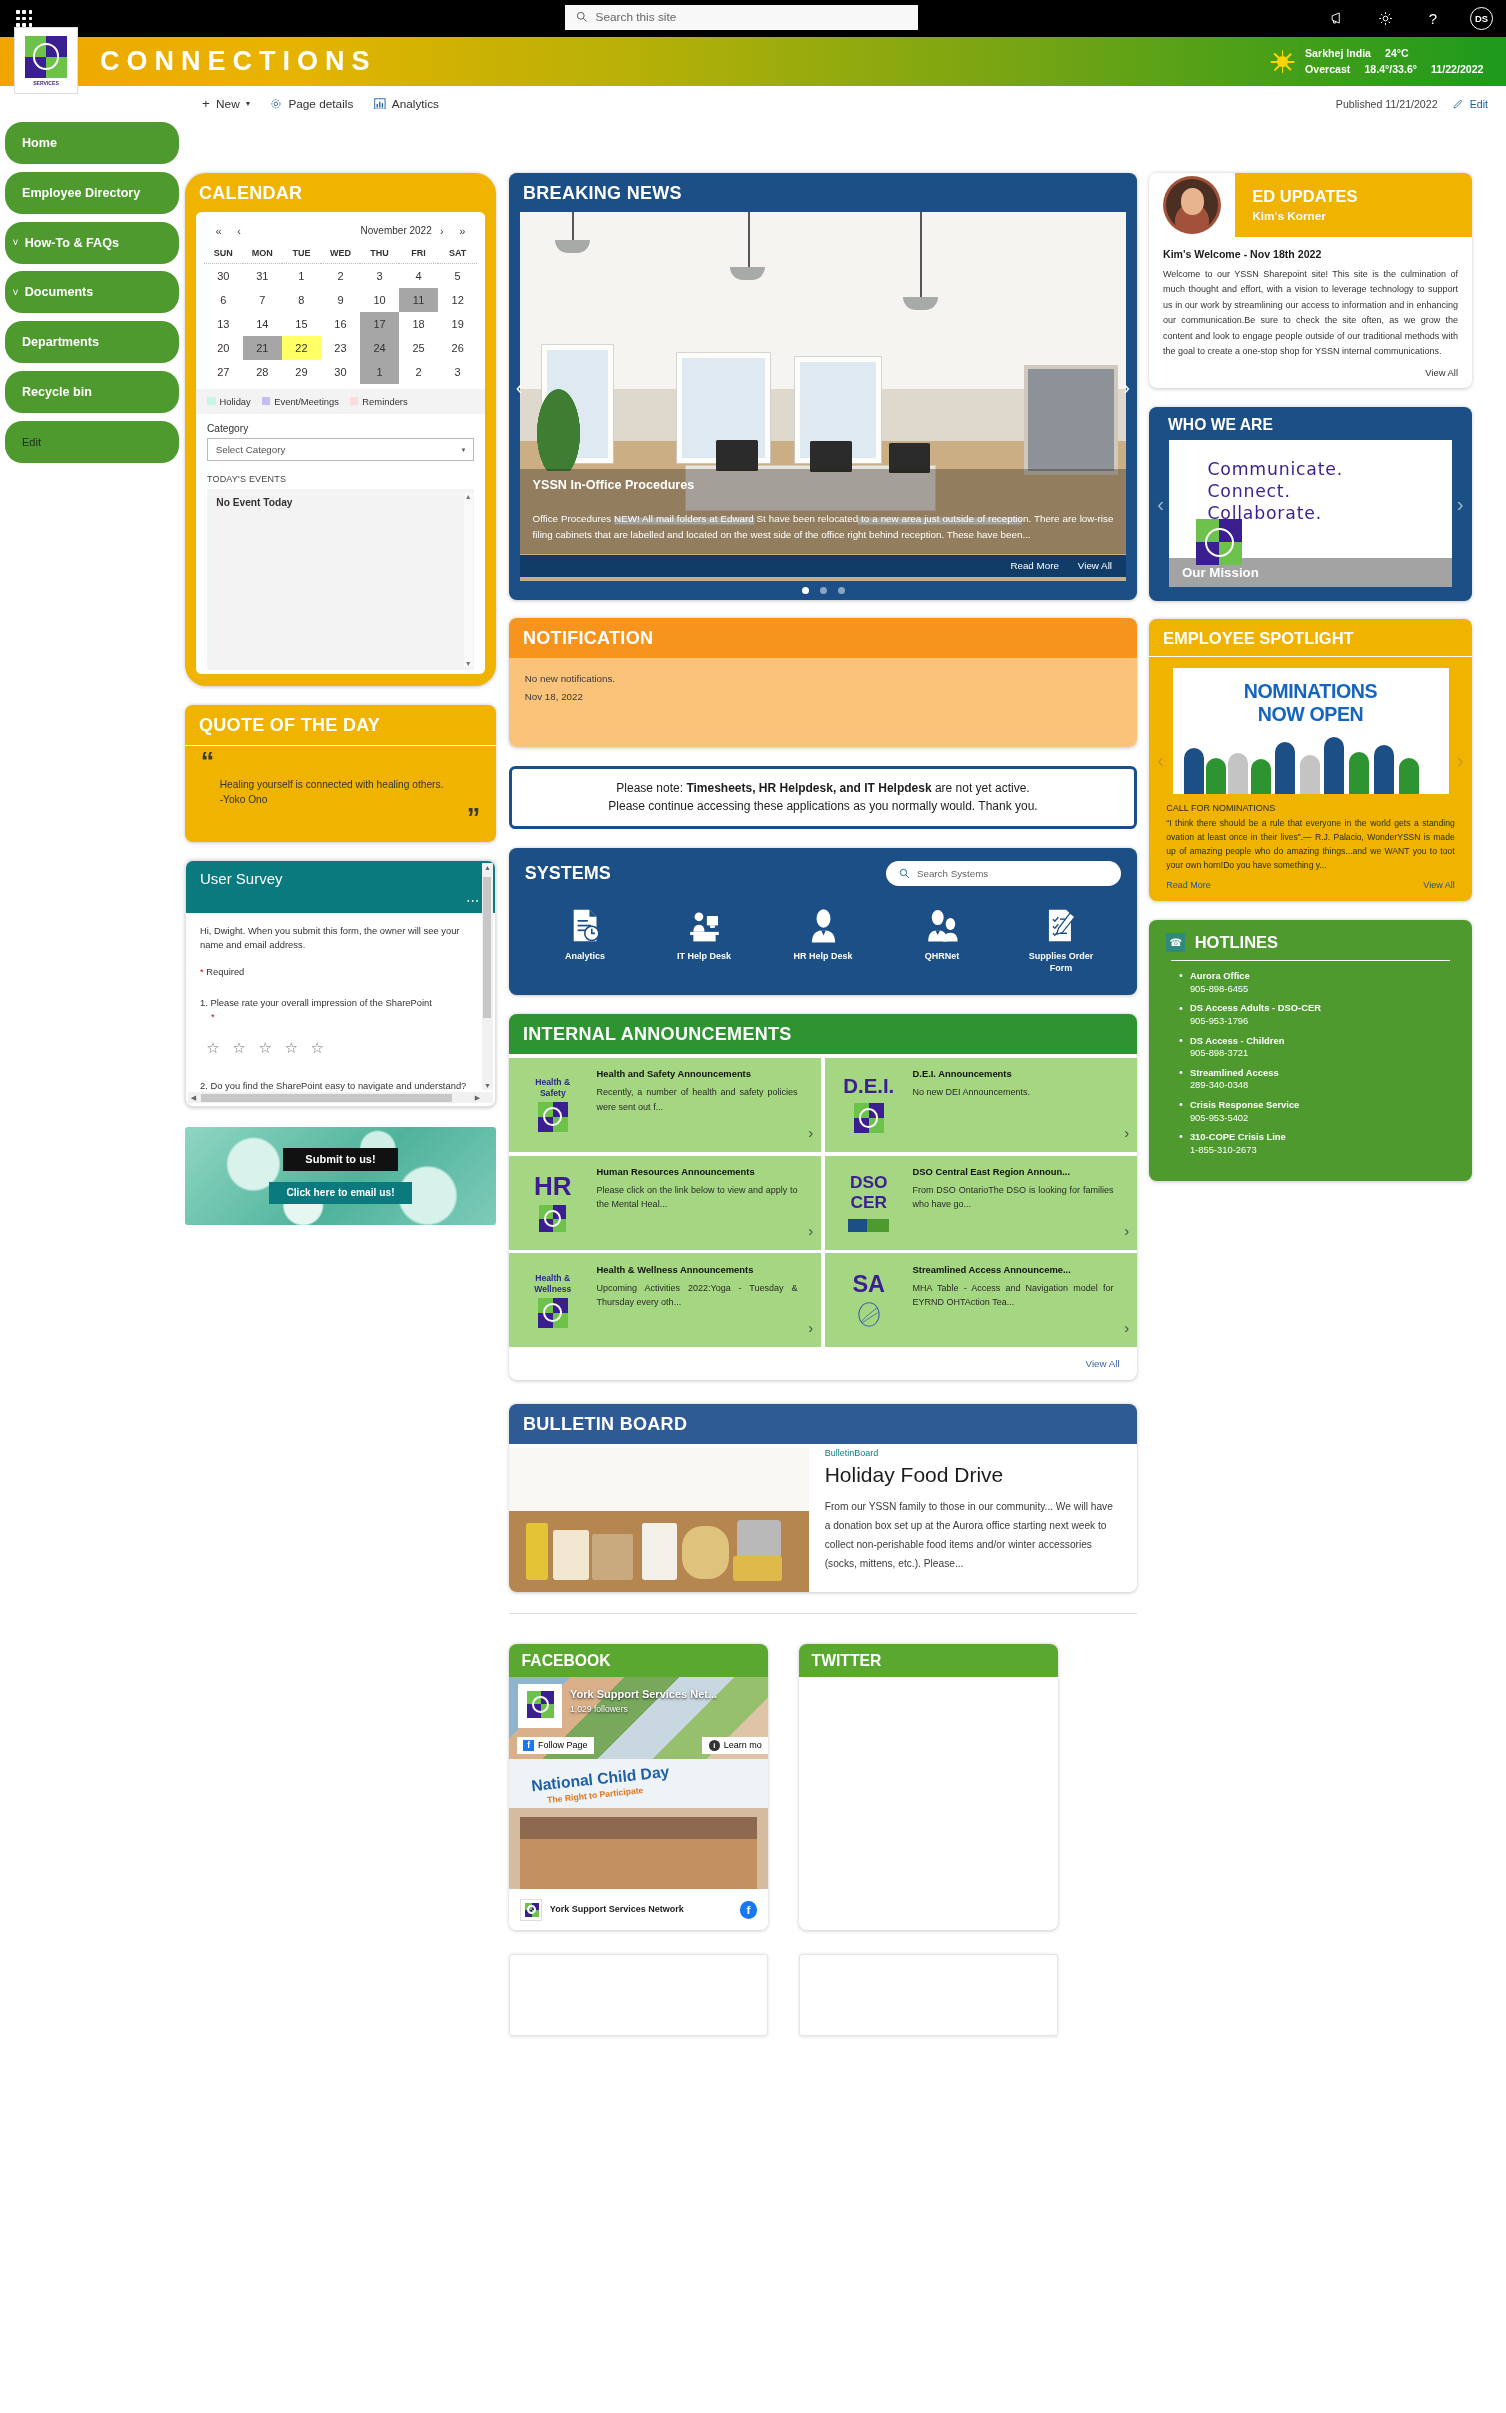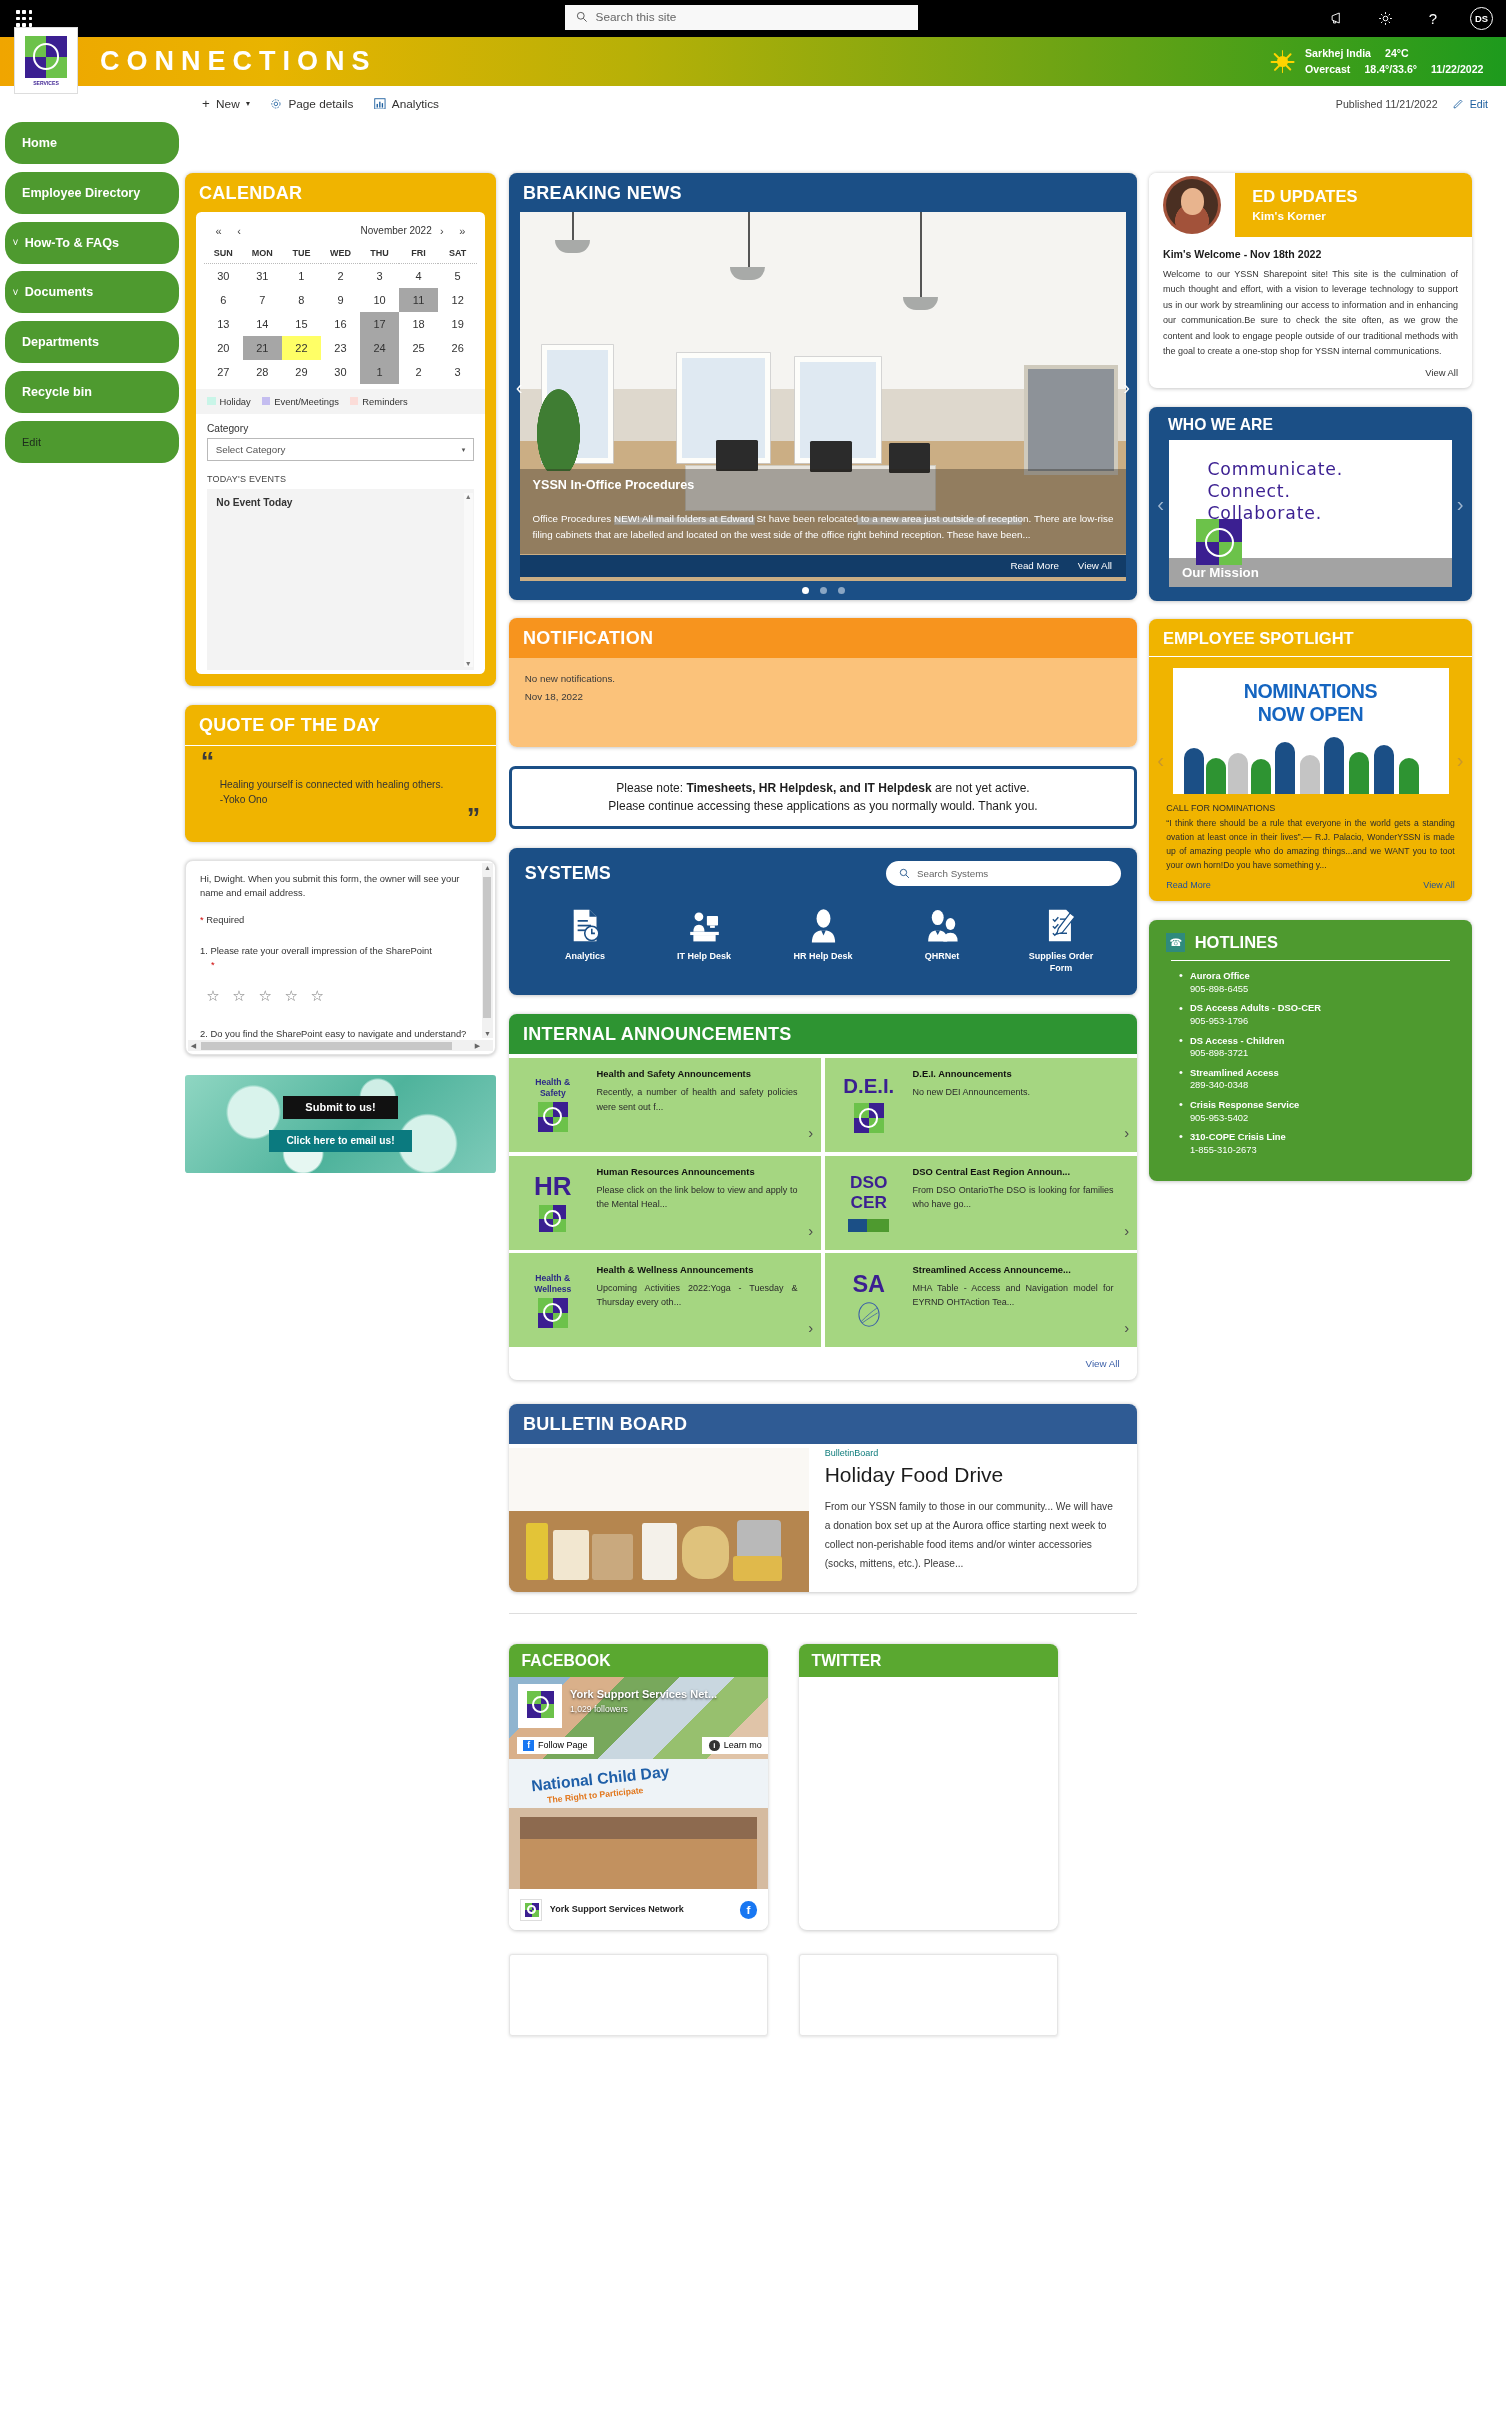--- a/index.html
+++ b/index.html
@@ -74,21 +74,21 @@
   
   .canvas{ position:absolute; left:0; top:157px; width:1507px; }
   .col-left{ position:absolute; left:185px; top:15.7px; width:311px; }
   .col-mid{  position:absolute; left:509px; top:15.7px; width:628px; }
   .col-right{position:absolute; left:1149px; top:15.7px; width:323px; }
 
   .card{ border-radius:7.8px; box-shadow:0 0.8px 3.9px rgba(0,0,0,.22); overflow:hidden; background:#fff; }
   .hdr{ font-size:18px; font-weight:700; color:#fff; padding:10.2px 14px 8.6px; letter-spacing:0.3px; }
 
   
-  .cal-card{ background:#f0b400; margin-bottom:19px; }
+  .cal-card{ background:#f0b400; margin-bottom:19px;border-radius:21px; }
   .cal-body{ background:#fff; margin:0 11px 12.6px; border-radius:5.5px; padding:7.8px 7.8px 0;}
   .cal-nav{ display:flex; align-items:center; font-size:11px; color:#444; padding:4.7px 4.7px 11px;}
   .cal-nav .mm{ flex:1; text-align:right; font-size:10px; color:#333;}
   .cal-nav span{ cursor:pointer; width:20.4px; text-align:center;}
   table.cal{ width:100%; border-collapse:collapse; }
   table.cal th{ font-size:9px; color:#333; font-weight:700; padding-bottom:5.5px; border-bottom:0.8px dotted #bbb;}
   table.cal td{ text-align:center; font-size:11px; color:#333; height:24px; width:14.28%;}
   td.dim{ color:#999; }
   td.sun{ color:#d40000; }
   td.gray{ background:#a6a6a6; }
@@ -569,20 +569,24 @@
         <div class="qmark">“</div>
         <div class="quote-txt">
           <div>Healing yourself is connected with healing others.</div>
           <div>-Yoko Ono</div>
         </div>
         <div class="qmark close">”</div>
       </div>
     </div>
 
     <div class="card survey-card">
+      <div class="survey-head">
+        <div class="t">User Survey</div>
+        <div class="dots">⋯</div>
+      </div>
       <div class="survey-body">
         <div>Hi, Dwight. When you submit this form, the owner will see your name and email address.</div>
         <div style="margin-top:12.6px;"><span class="req">*</span>
           <span>Required</span></div>
         <div style="margin-top:15.7px;">1. Please rate your overall impression of the SharePoint</div>
         <div class="req" style="margin-left:11px;">*</div>
         <div class="stars">
           <span>☆</span>
             <span>☆</span>
           <span>☆</span>

